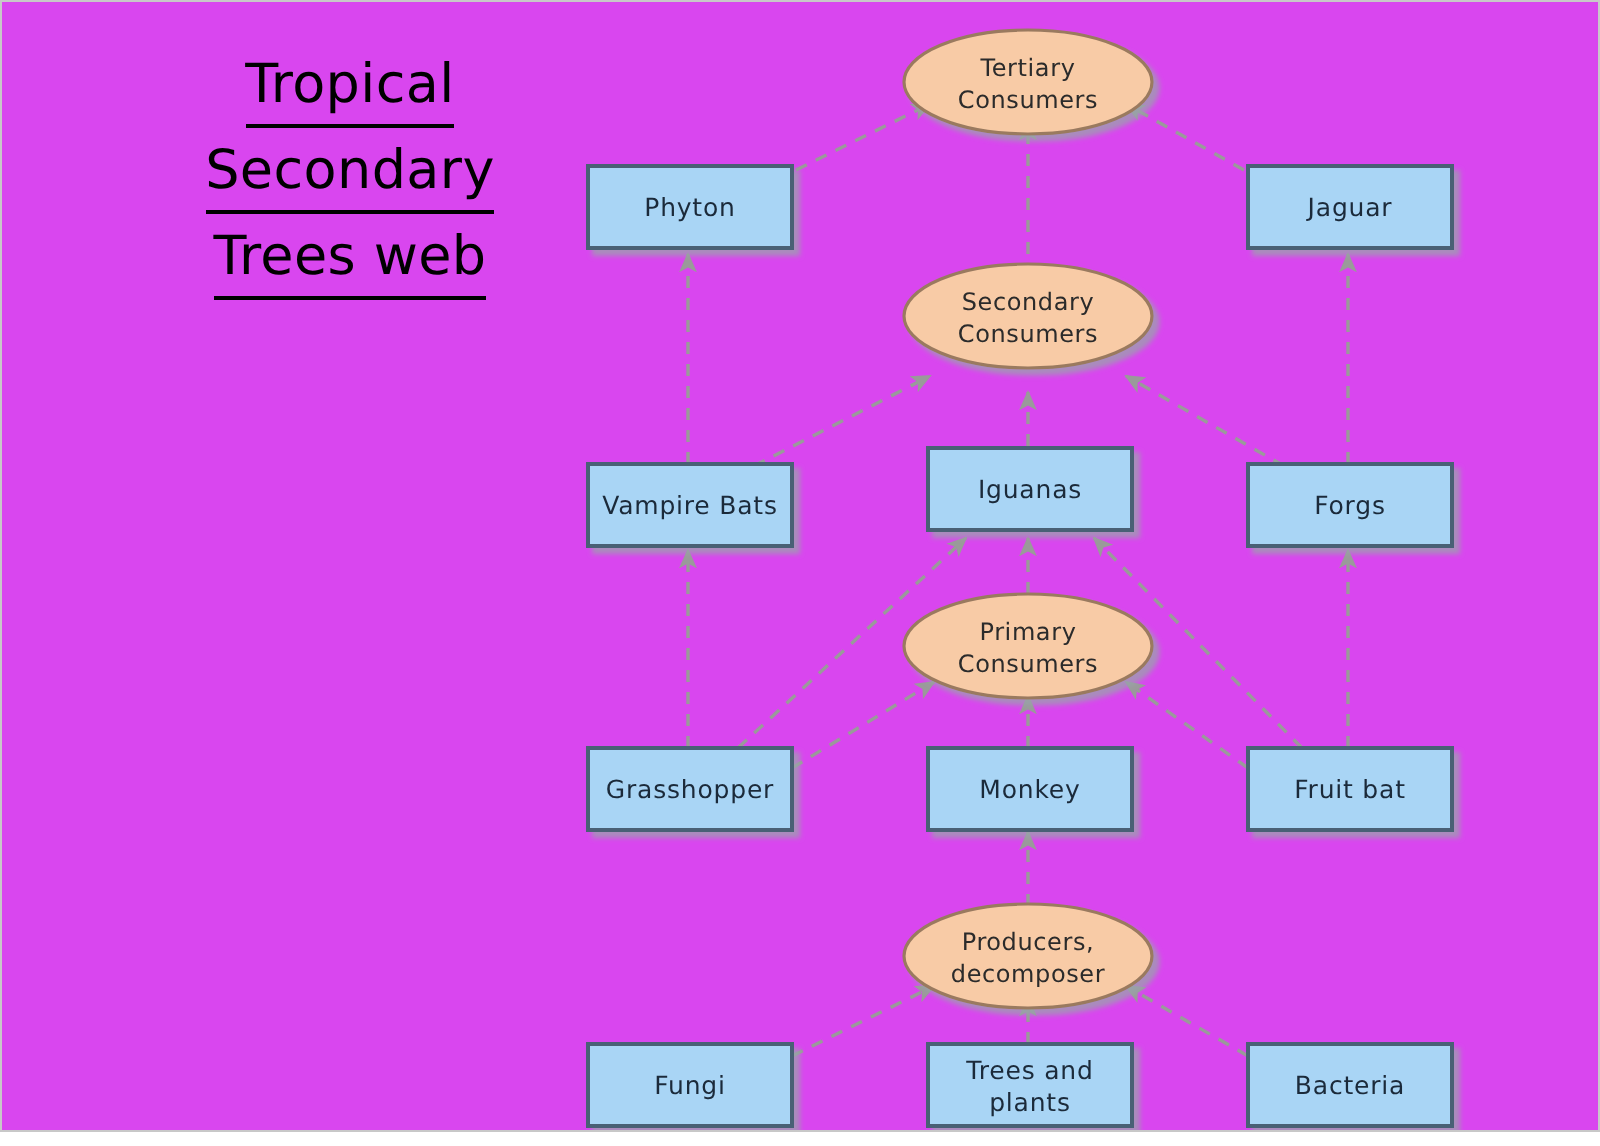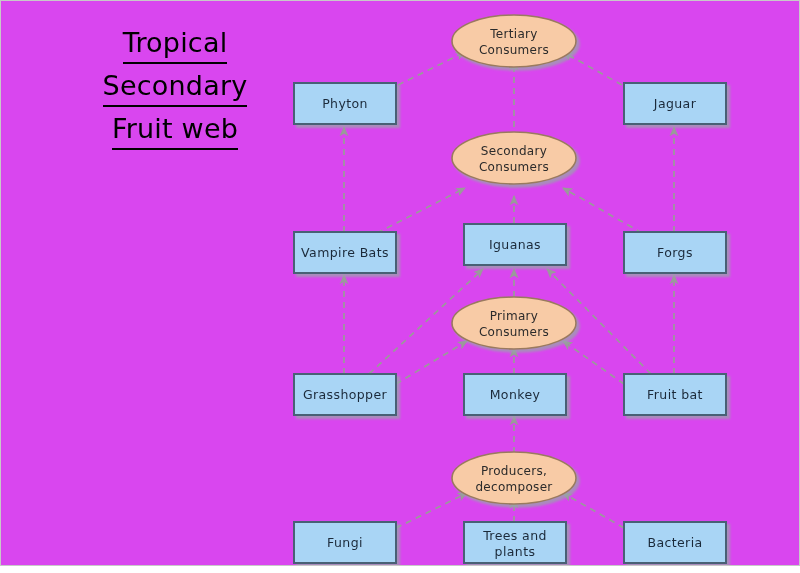--- a/index.html
+++ b/index.html
@@ -75,21 +75,21 @@
   }
 </style>
 </head>
 <body>
 
 <div id="canvas">
 
   <div class="title-block">
     <div><span class="title-line">Tropical</span></div>
     <div><span class="title-line">Secondary</span></div>
-    <div><span class="title-line">Fruit web</span></div>
+    <div><span class="title-line">Trees web</span></div>
   </div>
 
   <svg id="diagram-svg" viewBox="0 0 800 573">
     <defs>
       <marker id="arrowhead" viewBox="0 0 10 10" refX="9" refY="5" markerWidth="6" markerHeight="6" orient="auto-start-reverse">
         <path d="M 0 0.6 L 10 5 L 0 9.4 L 2.4 5 Z" fill="#9a9a9a"></path>
       </marker>
       <filter id="dropshadow" x="-25%" y="-25%" width="160%" height="170%">
         <feDropShadow dx="3" dy="3" stdDeviation="1.2" flood-color="#9aa3ab" flood-opacity="0.75"></feDropShadow>
       </filter>

